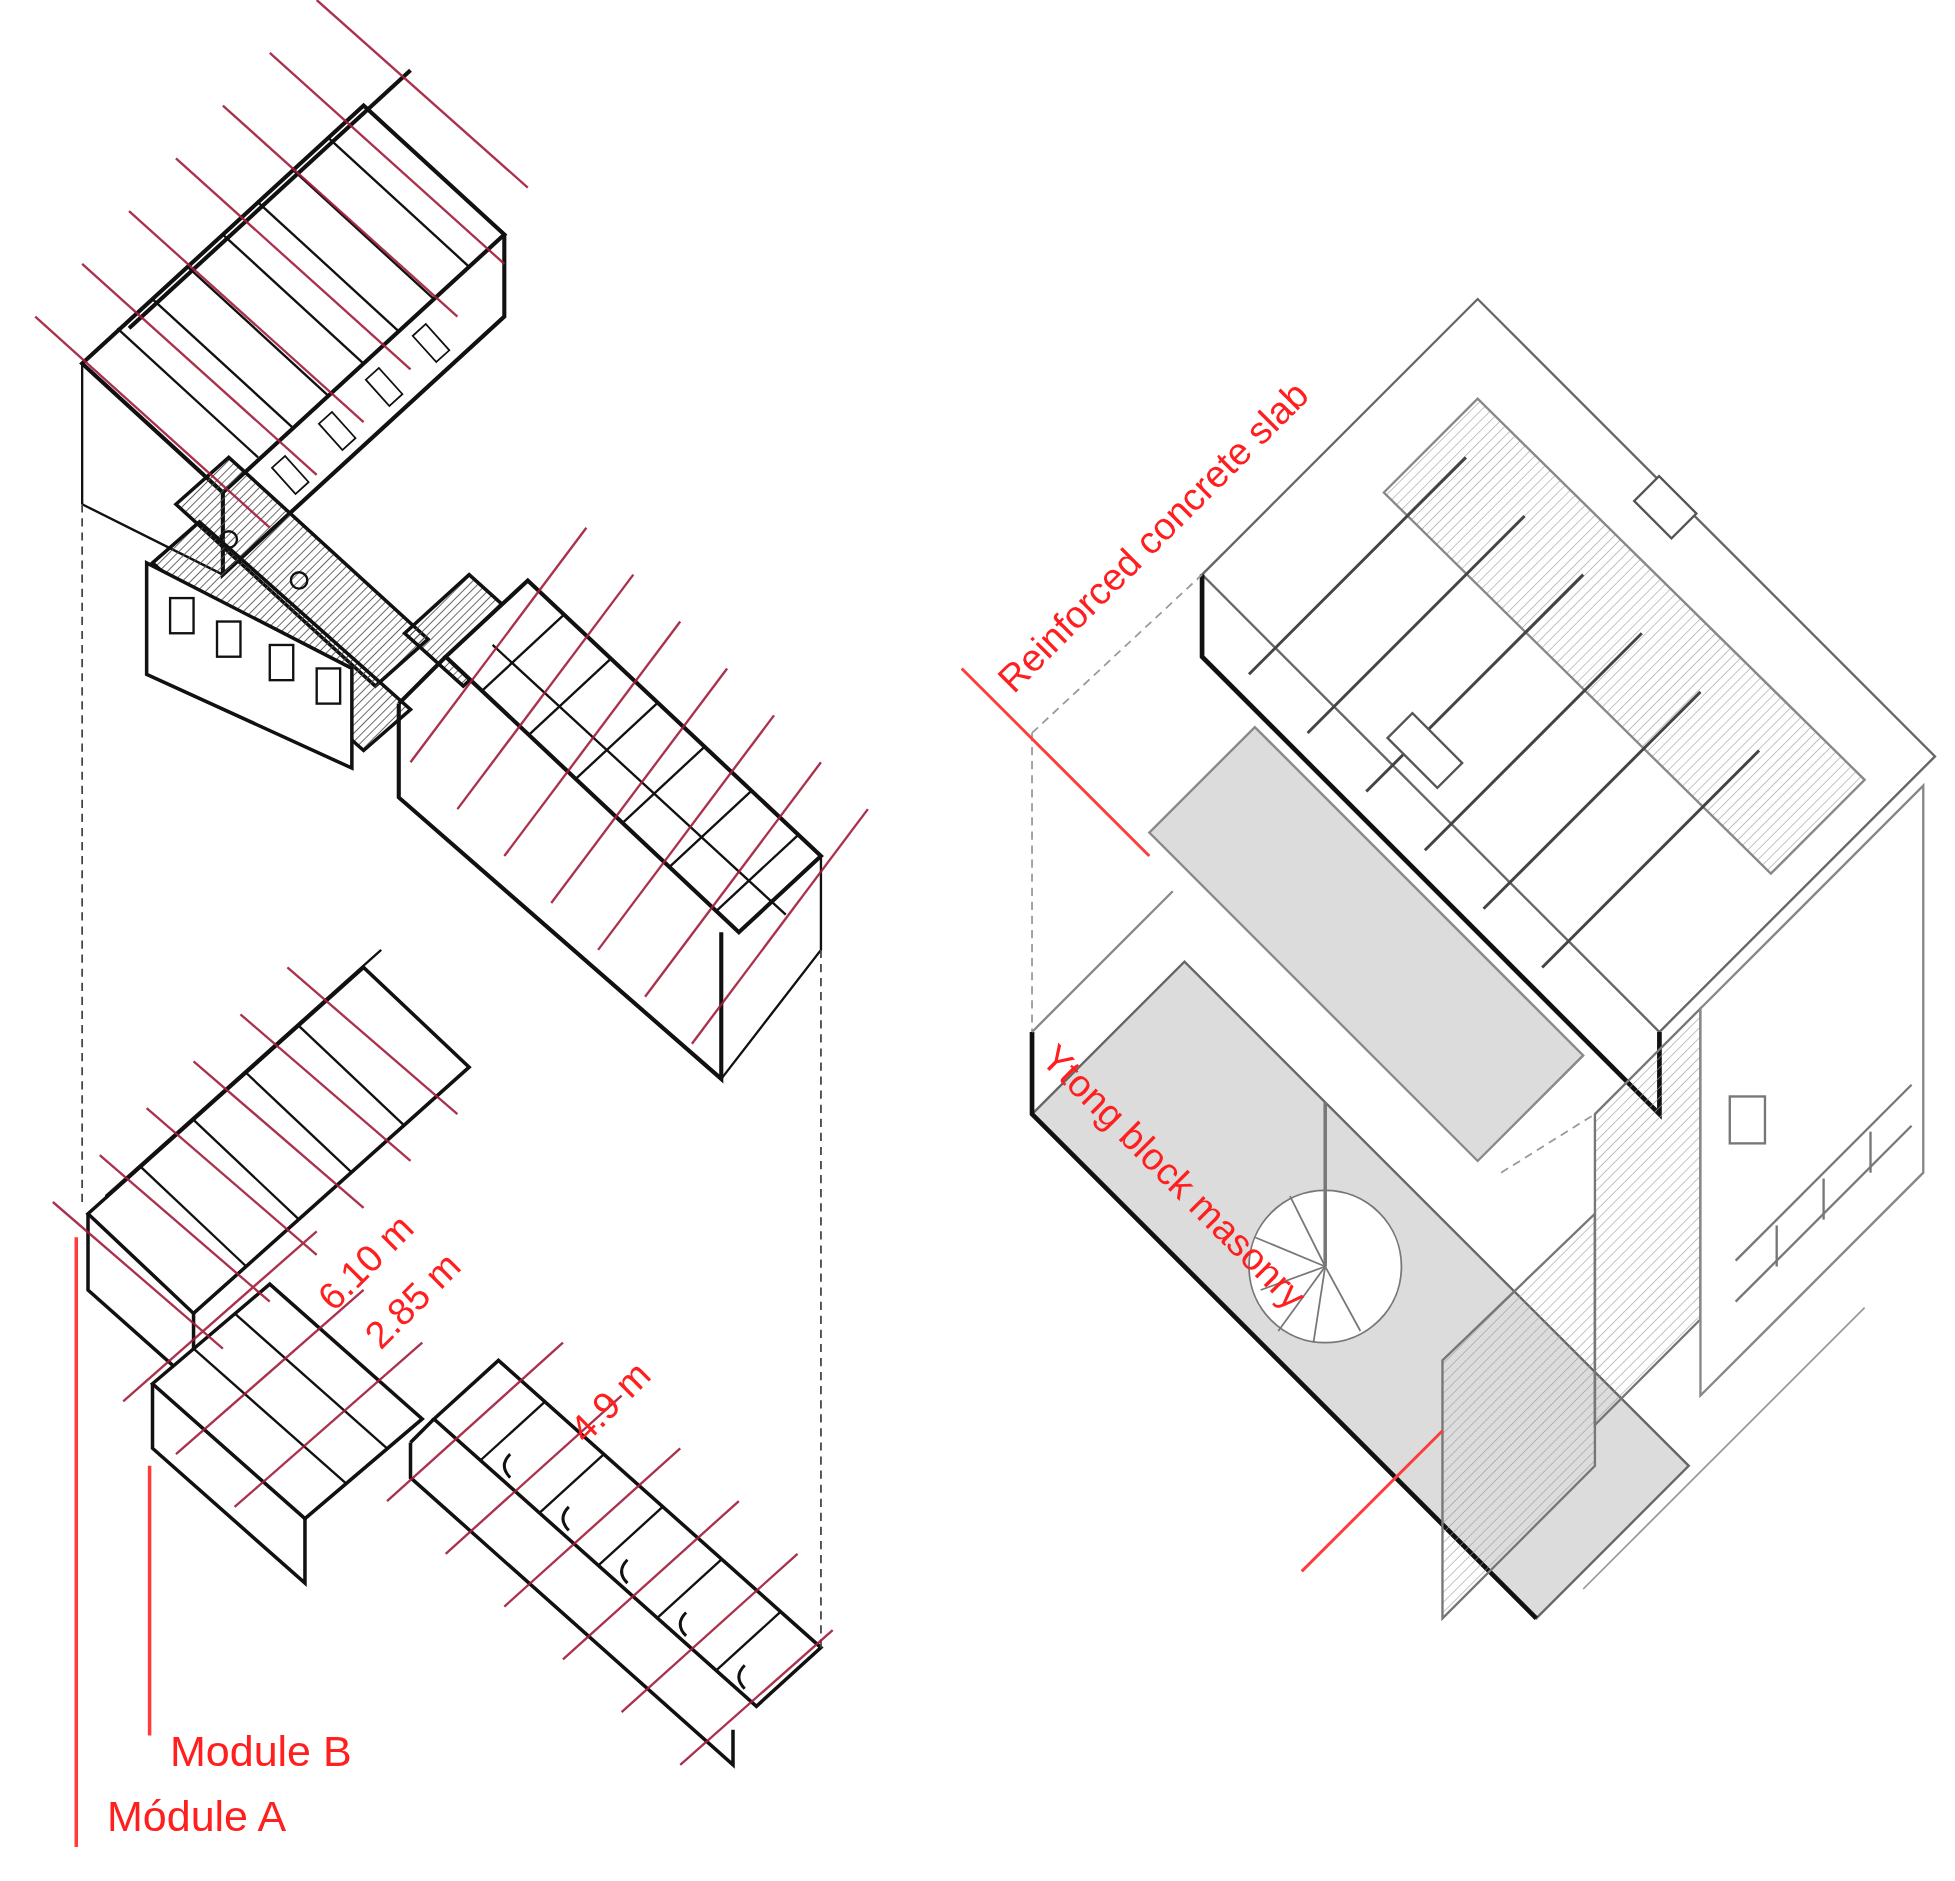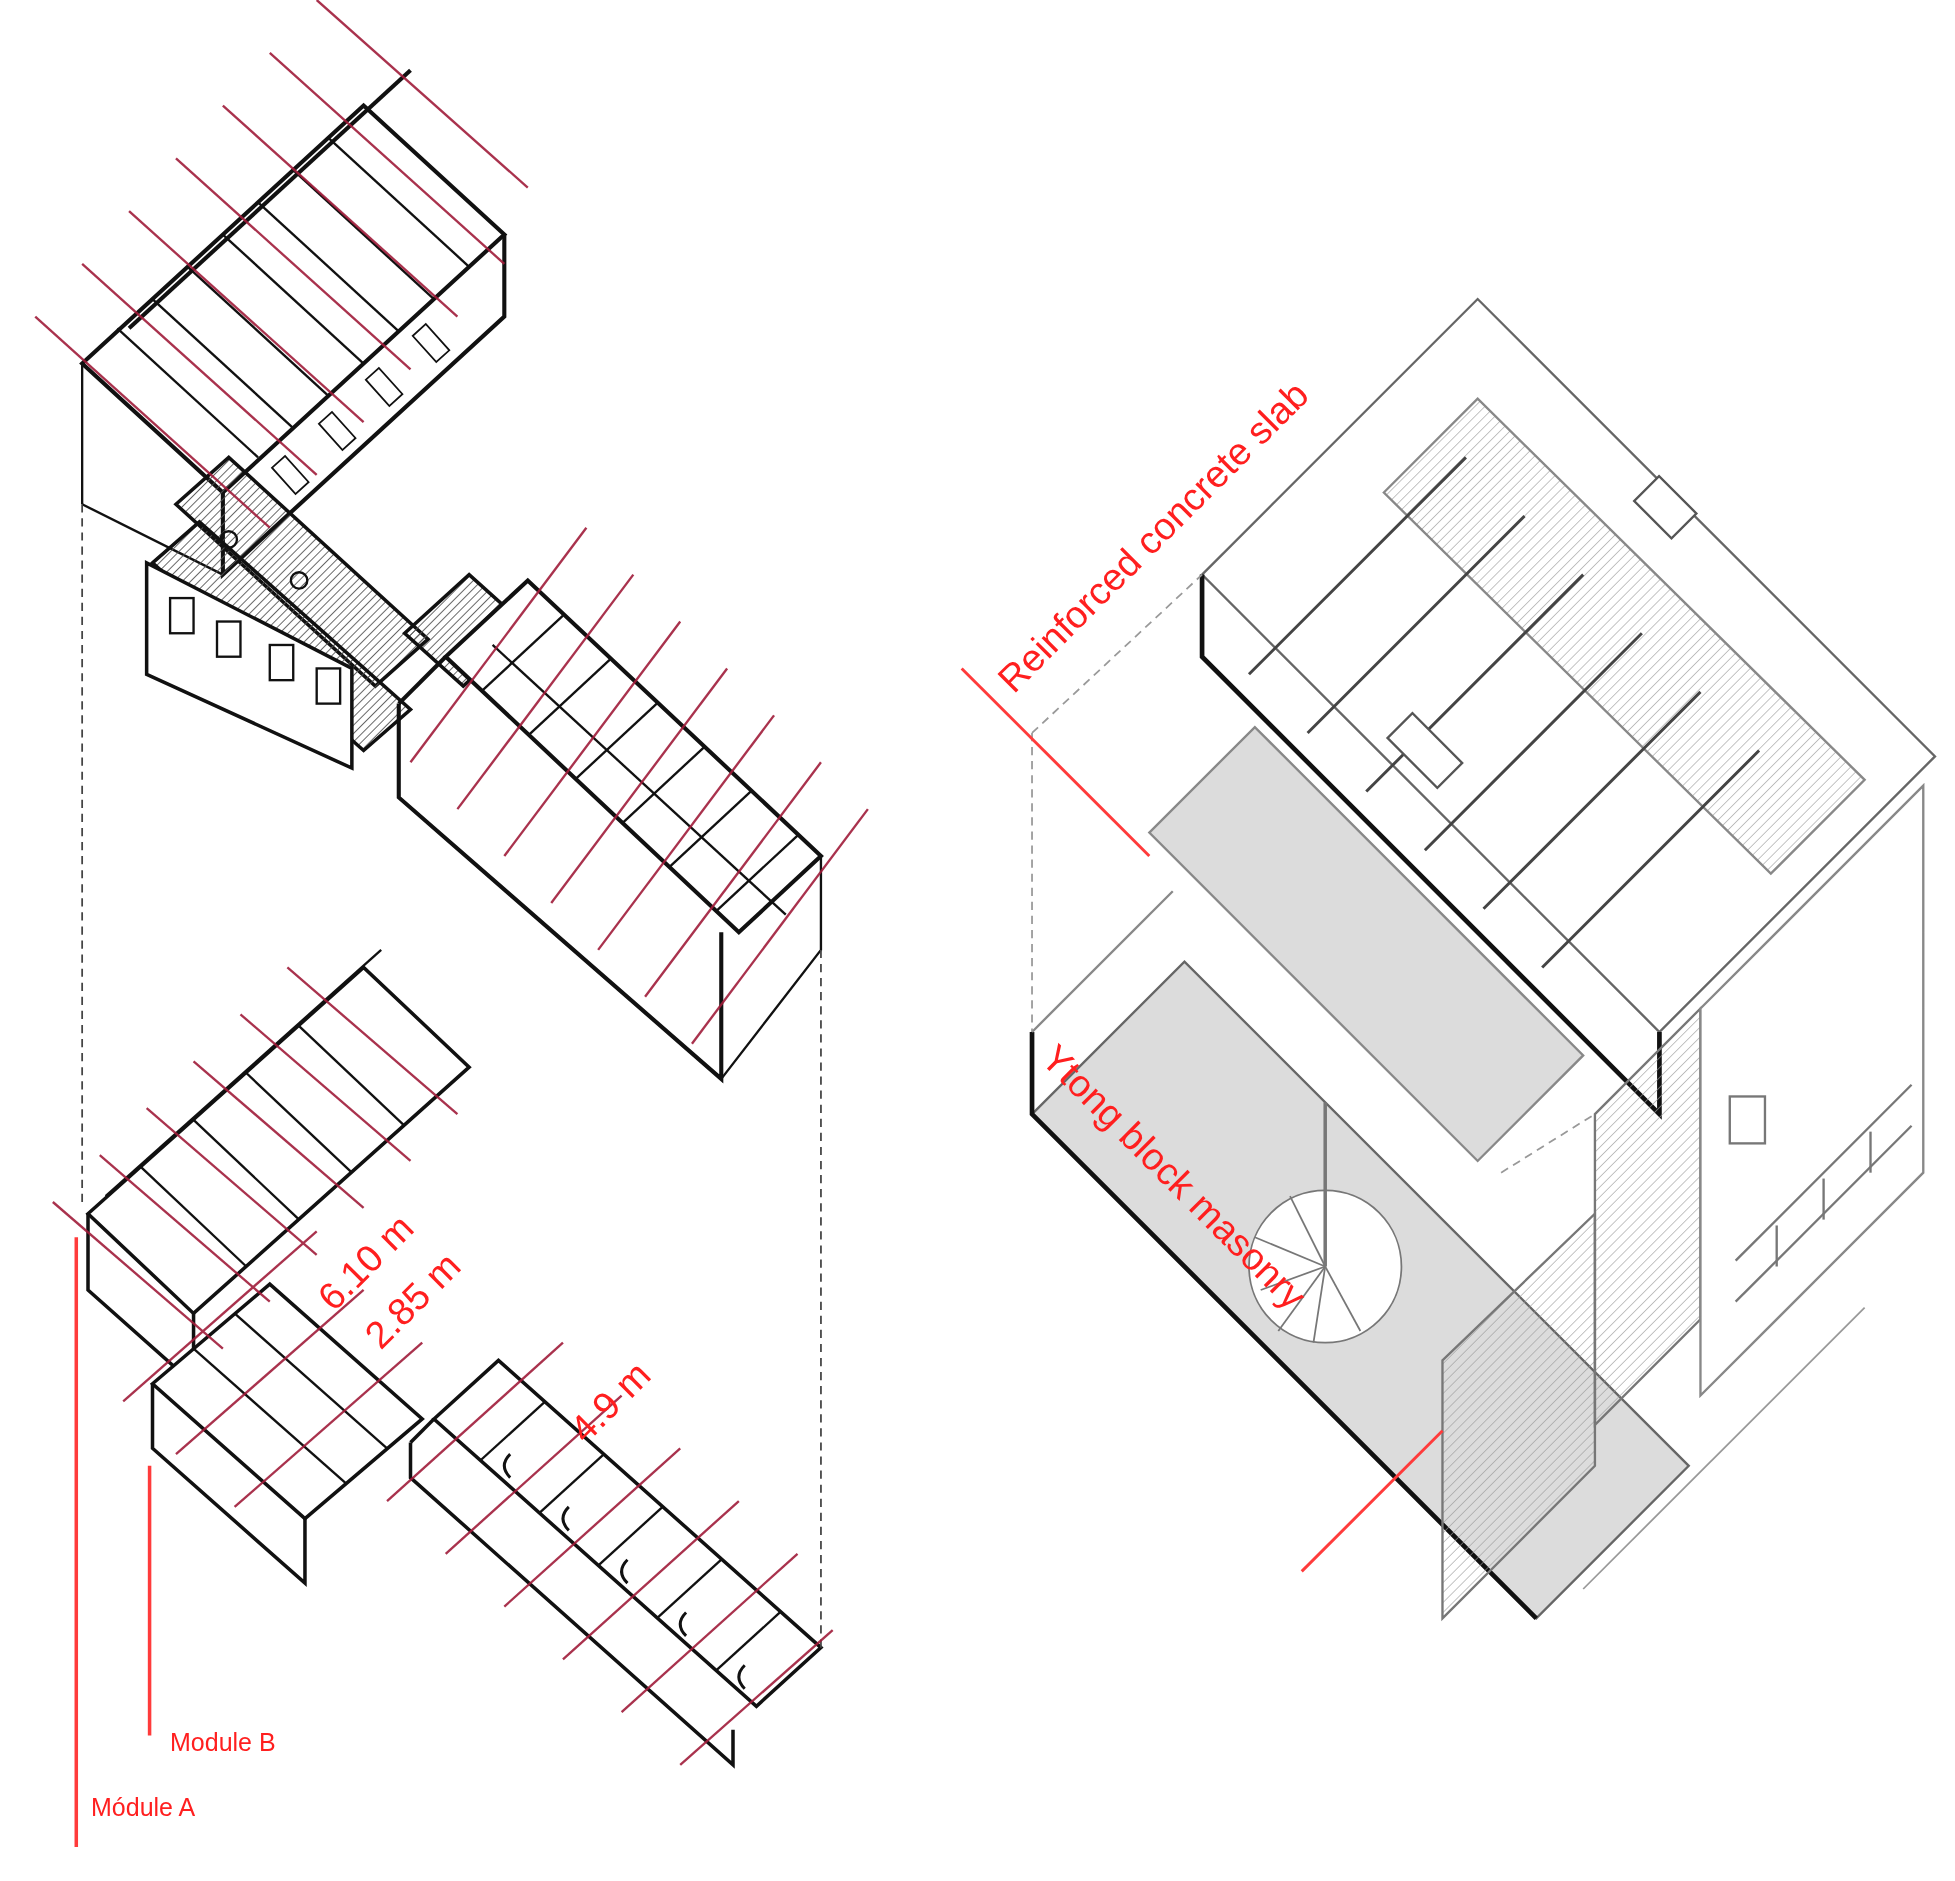--- a/index.html
+++ b/index.html
@@ -7,21 +7,21 @@
   svg.layer { position: absolute; left: 0; top: 0; }
   .lbl {
     position: absolute;
     font-family: "Liberation Sans", "DejaVu Sans", sans-serif;
     color: #ff1f1f;
     white-space: nowrap;
     transform-origin: 0 0;
     line-height: 1;
   }
   .lbl.big { font-size: 38px; }
-  .lbl.mod { font-size: 25px; }
+  .lbl.mod { font-size: 43px; }
 </style>
 </head>
 <body>
 
 <div id="canvas">
 
   <svg class="layer" width="1955" height="1881" viewBox="0 0 3334 3208">
     <defs>
       <pattern id="hatch" width="10" height="10" patternUnits="userSpaceOnUse" patternTransform="rotate(45)">
         <line x1="0" y1="0" x2="0" y2="10" stroke="#555" stroke-width="3"></line>
@@ -241,16 +241,16 @@
   <div class="lbl big" style="left:1062px; top:1038px; transform: rotate(45deg);">Ytong block masonry</div>
 
   <div class="lbl big" style="left:311px; top:1290px; transform: rotate(-45deg);">6.10 m</div>
 
   <div class="lbl big" style="left:358px; top:1328px; transform: rotate(-45deg);">2.85 m</div>
 
   <div class="lbl big" style="left:563px; top:1422px; transform: rotate(-45deg);">4.9 m</div>
 
   <div class="lbl mod" style="left:170px; top:1730px;">Module B</div>
 
-  <div class="lbl mod" style="left:91px; top:1795px;">Módule A</div>
+  <div class="lbl mod" style="left:107px; top:1795px;">Módule A</div>
 
 </div>
 
 
 </body></html>

